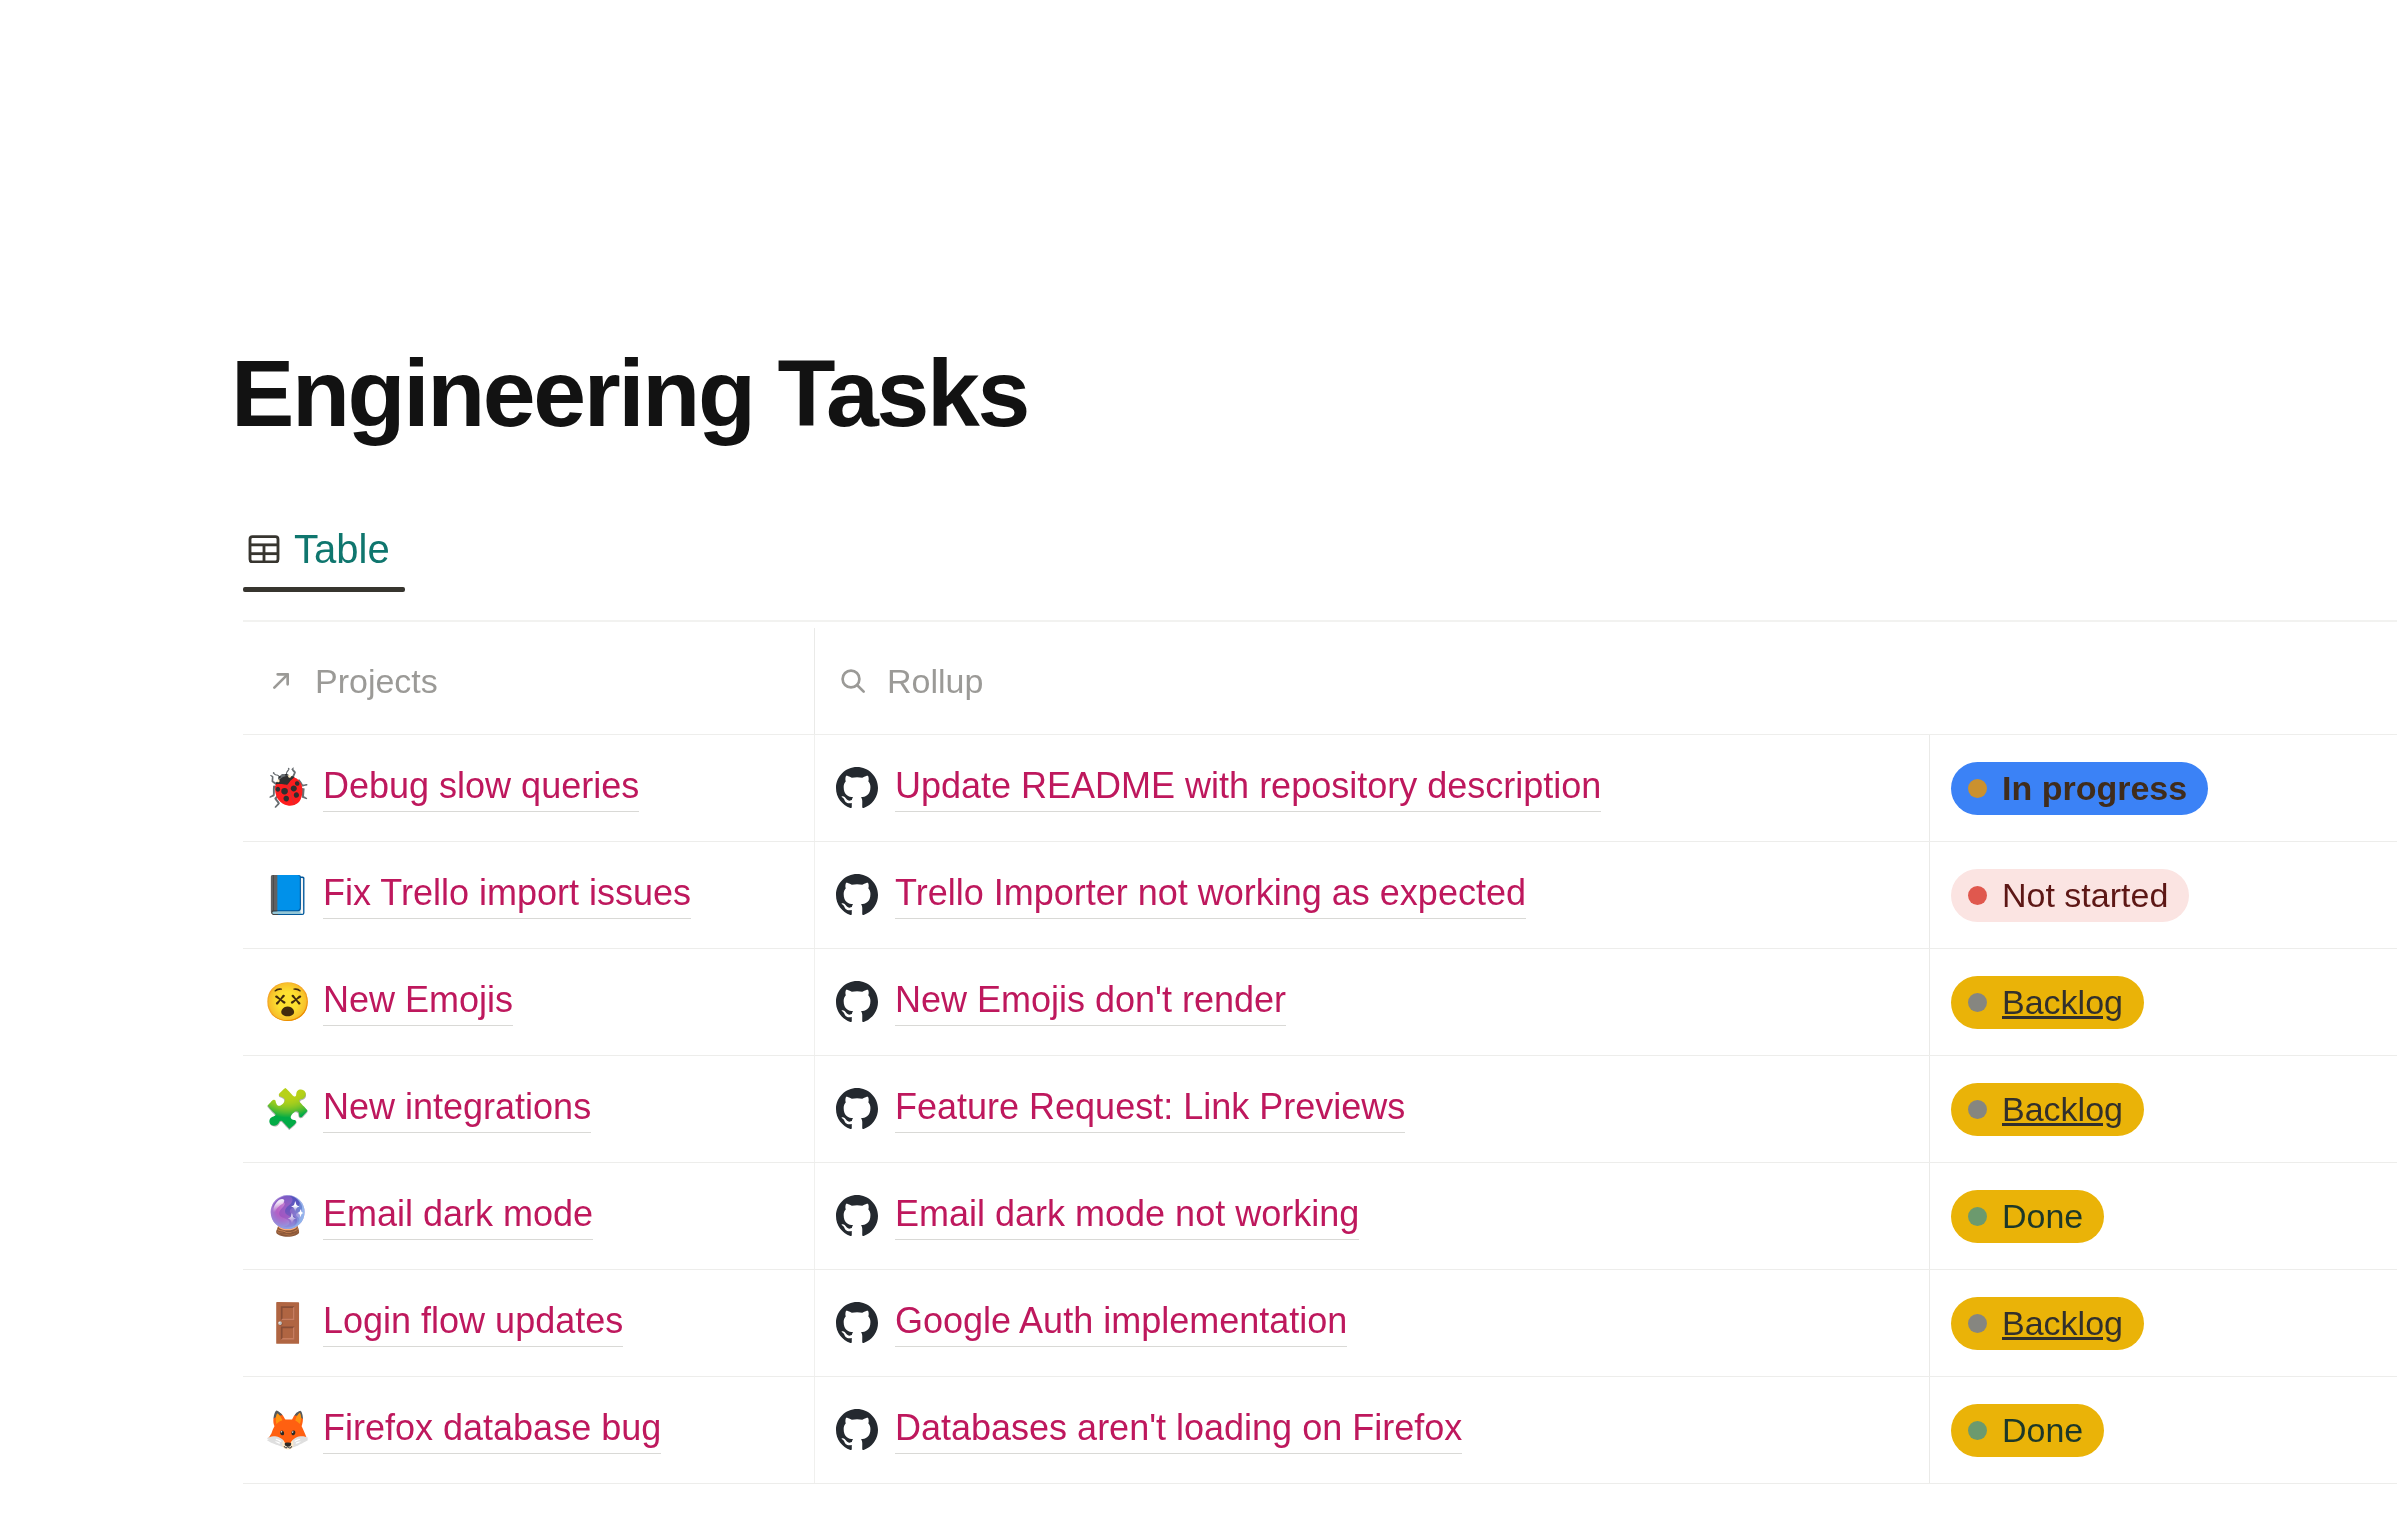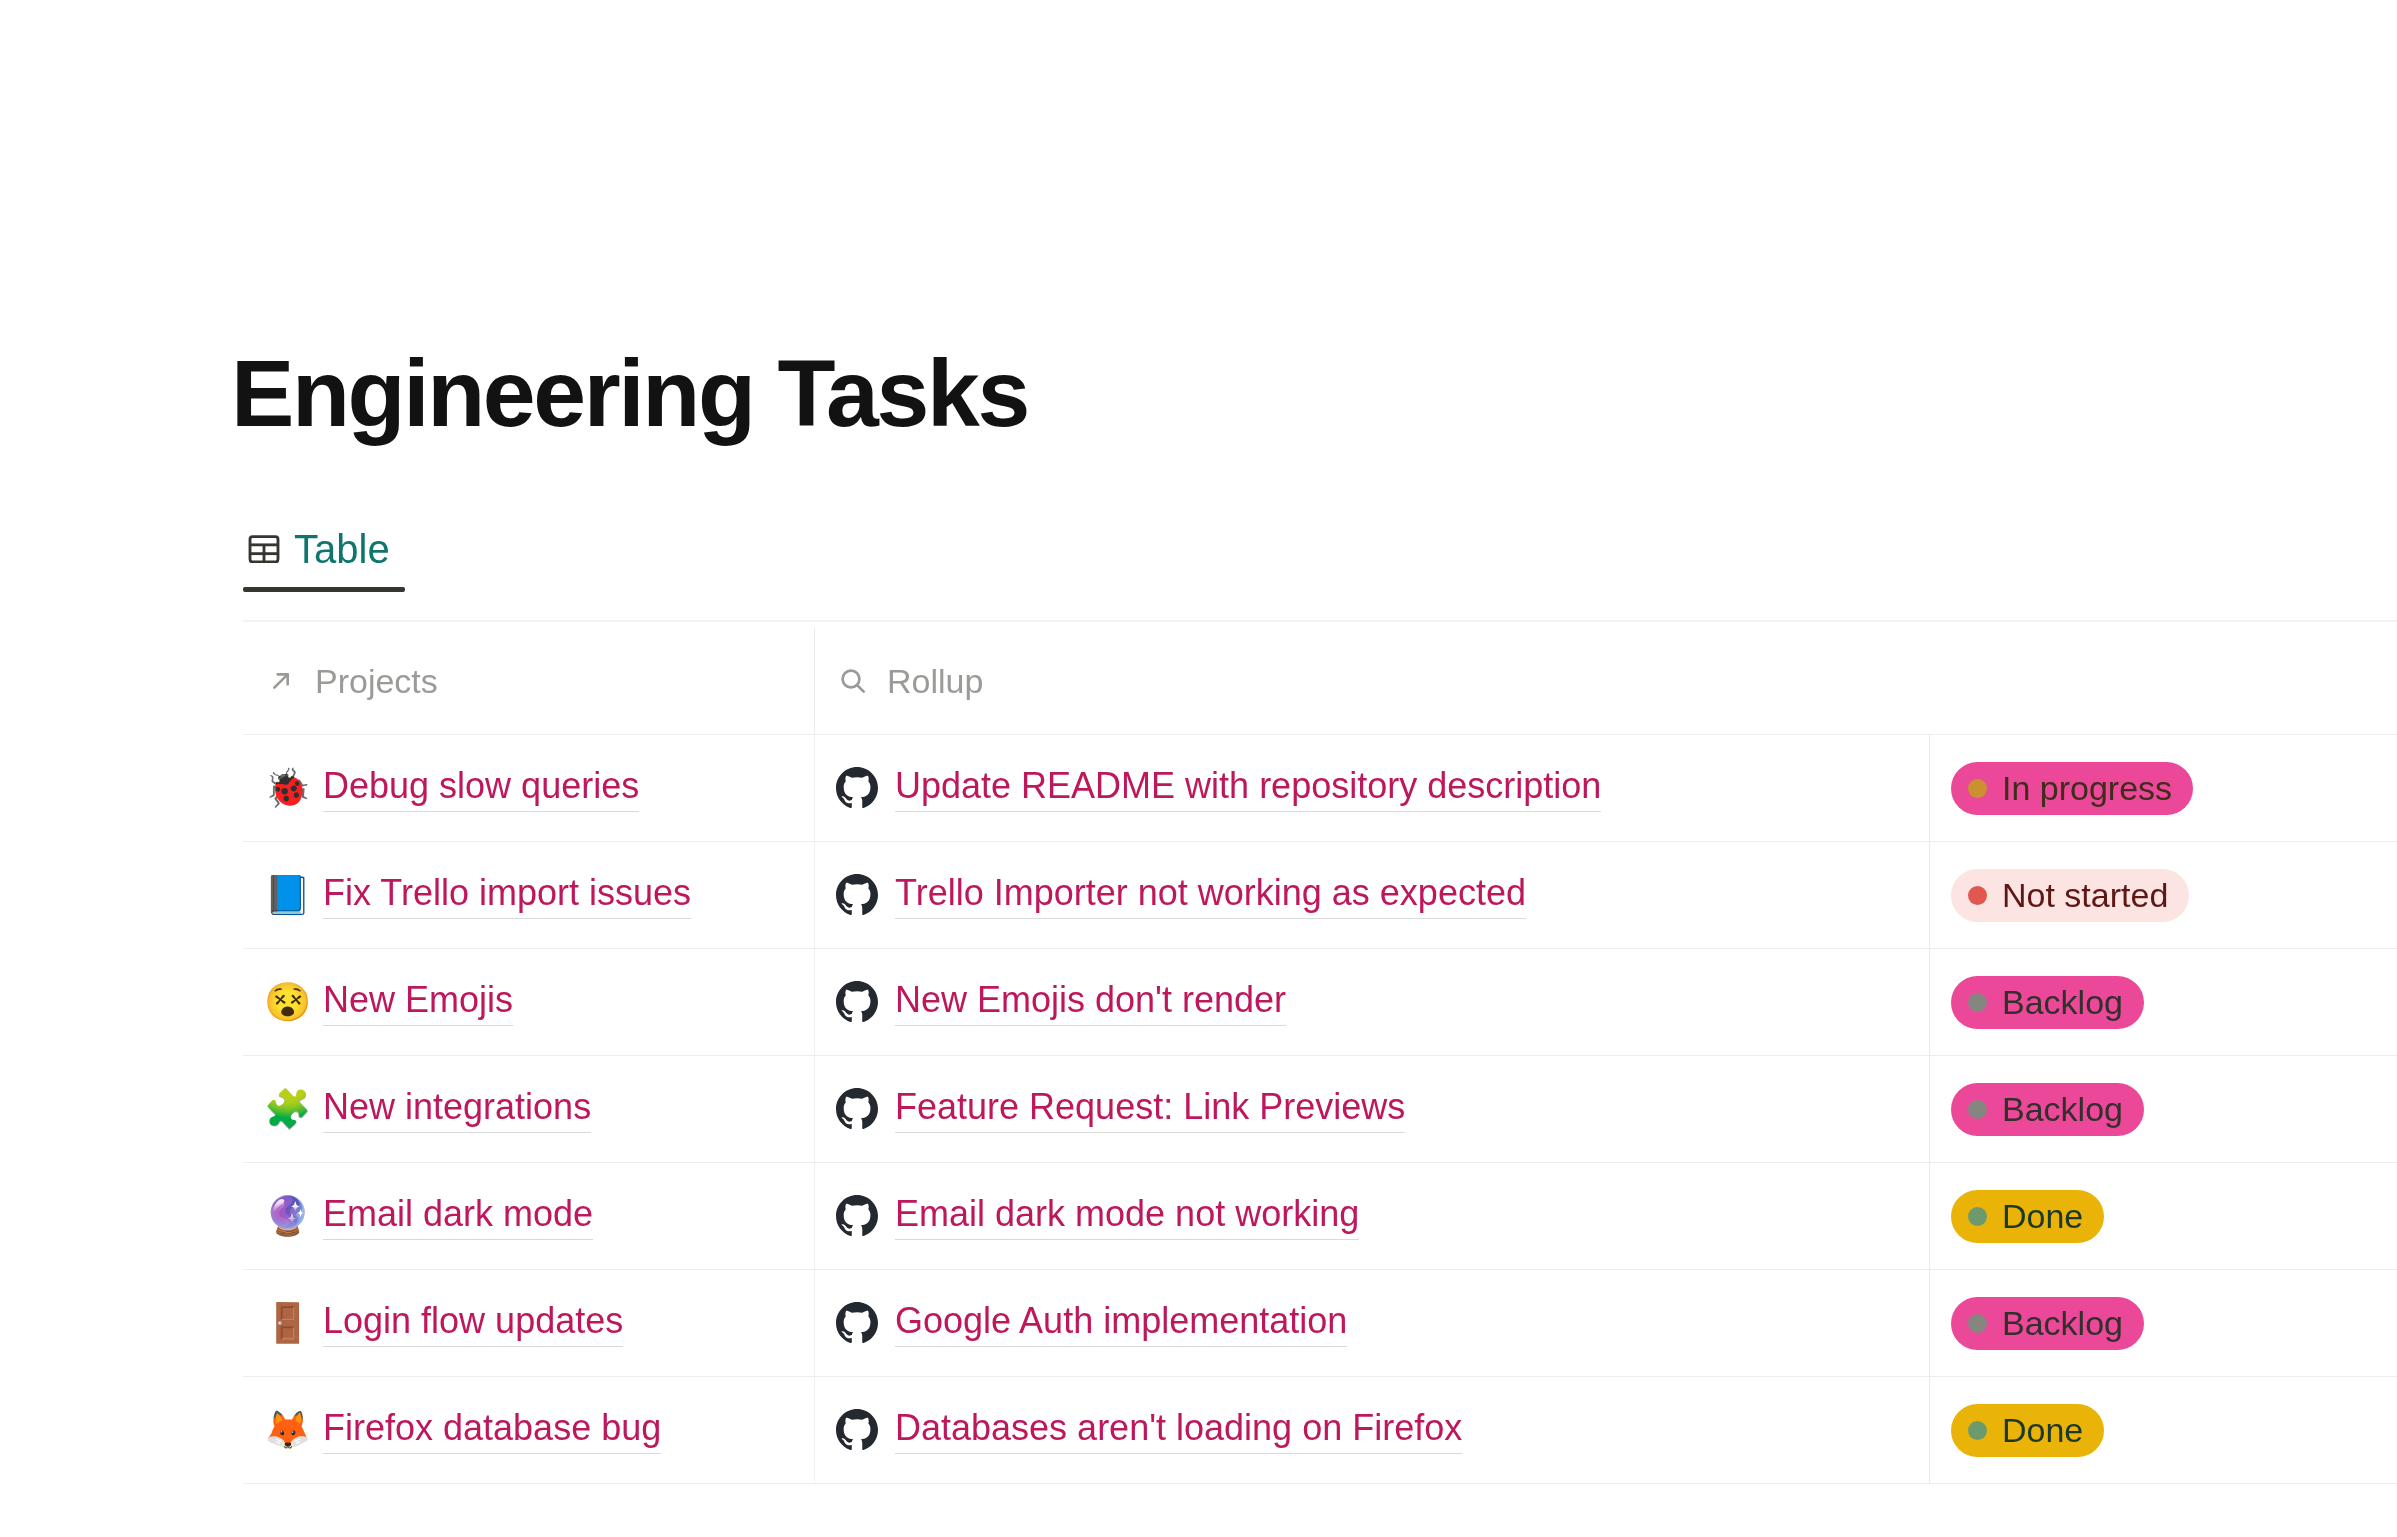--- a/index.html
+++ b/index.html
@@ -169,25 +169,25 @@
     font-size: 34px;
     line-height: 53px;
     white-space: nowrap;
   }
   .pill .dot {
     width: 19px;
     height: 19px;
     border-radius: 50%;
     flex: 0 0 auto;
   }
-  .pill-inprogress { background: #ec4899; color: #402c1b; }
+  .pill-inprogress { background: #3b82f6; color: #402c1b; font-weight: bold; }
   .pill-inprogress .dot { background: #cb912f; }
   .pill-notstarted { background: #fbe4e2; color: #5d1715; }
   .pill-notstarted .dot { background: #e0584e; }
-  .pill-backlog    { background: #ec4899; color: #32302c; }
+  .pill-backlog    { background: #eab308; color: #32302c; text-decoration: underline; }
   .pill-backlog    .dot { background: #868680; }
   .pill-done       { background: #eab308; color: #1c3829; }
   .pill-done       .dot { background: #6c9a6e; }
 </style>
 </head>
 <body>
 
 <div class="page">
 
   <h1 class="page-title">Engineering Tasks</h1>

